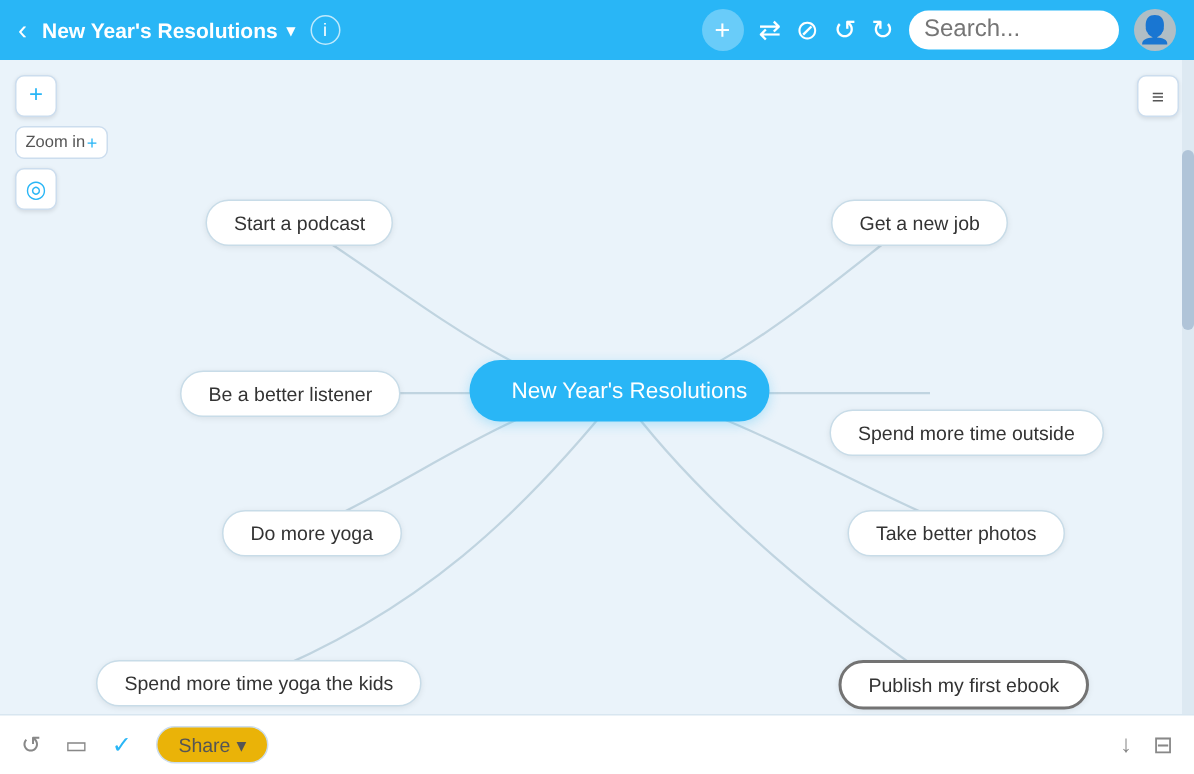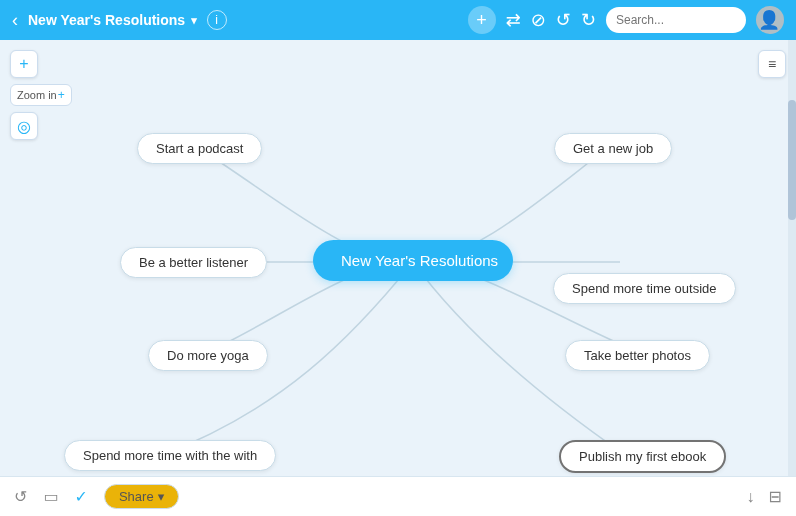--- a/index.html
+++ b/index.html
@@ -11,21 +11,21 @@
     }
     .header-back { color: white; font-size: 18px; cursor: pointer; }
     .header-title { color: white; font-weight: 600; font-size: 14px; display: flex; align-items: center; gap: 6px; }
     .header-title-chevron { font-size: 11px; }
     .header-info { color: white; font-size: 14px; cursor: pointer; border: 1.5px solid rgba(255,255,255,0.7); border-radius: 50%; width: 20px; height: 20px; display: flex; align-items: center; justify-content: center; font-size: 12px; }
     .header-spacer { flex: 1; }
     .header-actions { display: flex; align-items: center; gap: 10px; }
     .header-btn { color: white; cursor: pointer; font-size: 18px; display: flex; align-items: center; justify-content: center; }
     .header-btn-circle { background: rgba(255,255,255,0.3); border-radius: 50%; width: 28px; height: 28px; display: flex; align-items: center; justify-content: center; font-size: 18px; color: white; cursor: pointer; }
     .header-search { background: white; border-radius: 20px; height: 26px; width: 140px; display: flex; align-items: center; padding: 0 10px; }
-    .header-search input { border: none; outline: none; font-size: 12px; color: #14532d; width: 100%; background: transparent; }
+    .header-search input { border: none; outline: none; font-size: 16px; color: #14532d; width: 100%; background: transparent; }
     .header-avatar { width: 28px; height: 28px; border-radius: 50%; background: #b0bec5; overflow: hidden; display: flex; align-items: center; justify-content: center; }
 
     
     .main { display: flex; height: 476px; position: relative; }
 
     
     .canvas {
       flex: 1; background: #eaf3fa; position: relative; overflow: hidden;
     }
 
@@ -158,21 +158,21 @@
 
     <div class="node" style="left: 148px; top: 300px;">
       <span>Do more yoga</span>
     </div>
 
     <div class="node" style="left: 120px; top: 207px;">
       <span>Be a better listener</span>
     </div>
 
     <div class="node" style="left: 64px; top: 400px;">
-      <span>Spend more time with the with</span>
+      <span>Spend more time yoga the kids</span>
     </div>
 
     <div class="node" style="left: 554px; top: 93px;">
       <span>Get a new job</span>
     </div>
 
     <div class="node" style="left: 553px; top: 207px; margin-top: 26px;">
       <span>Spend more time outside</span>
     </div>
 

